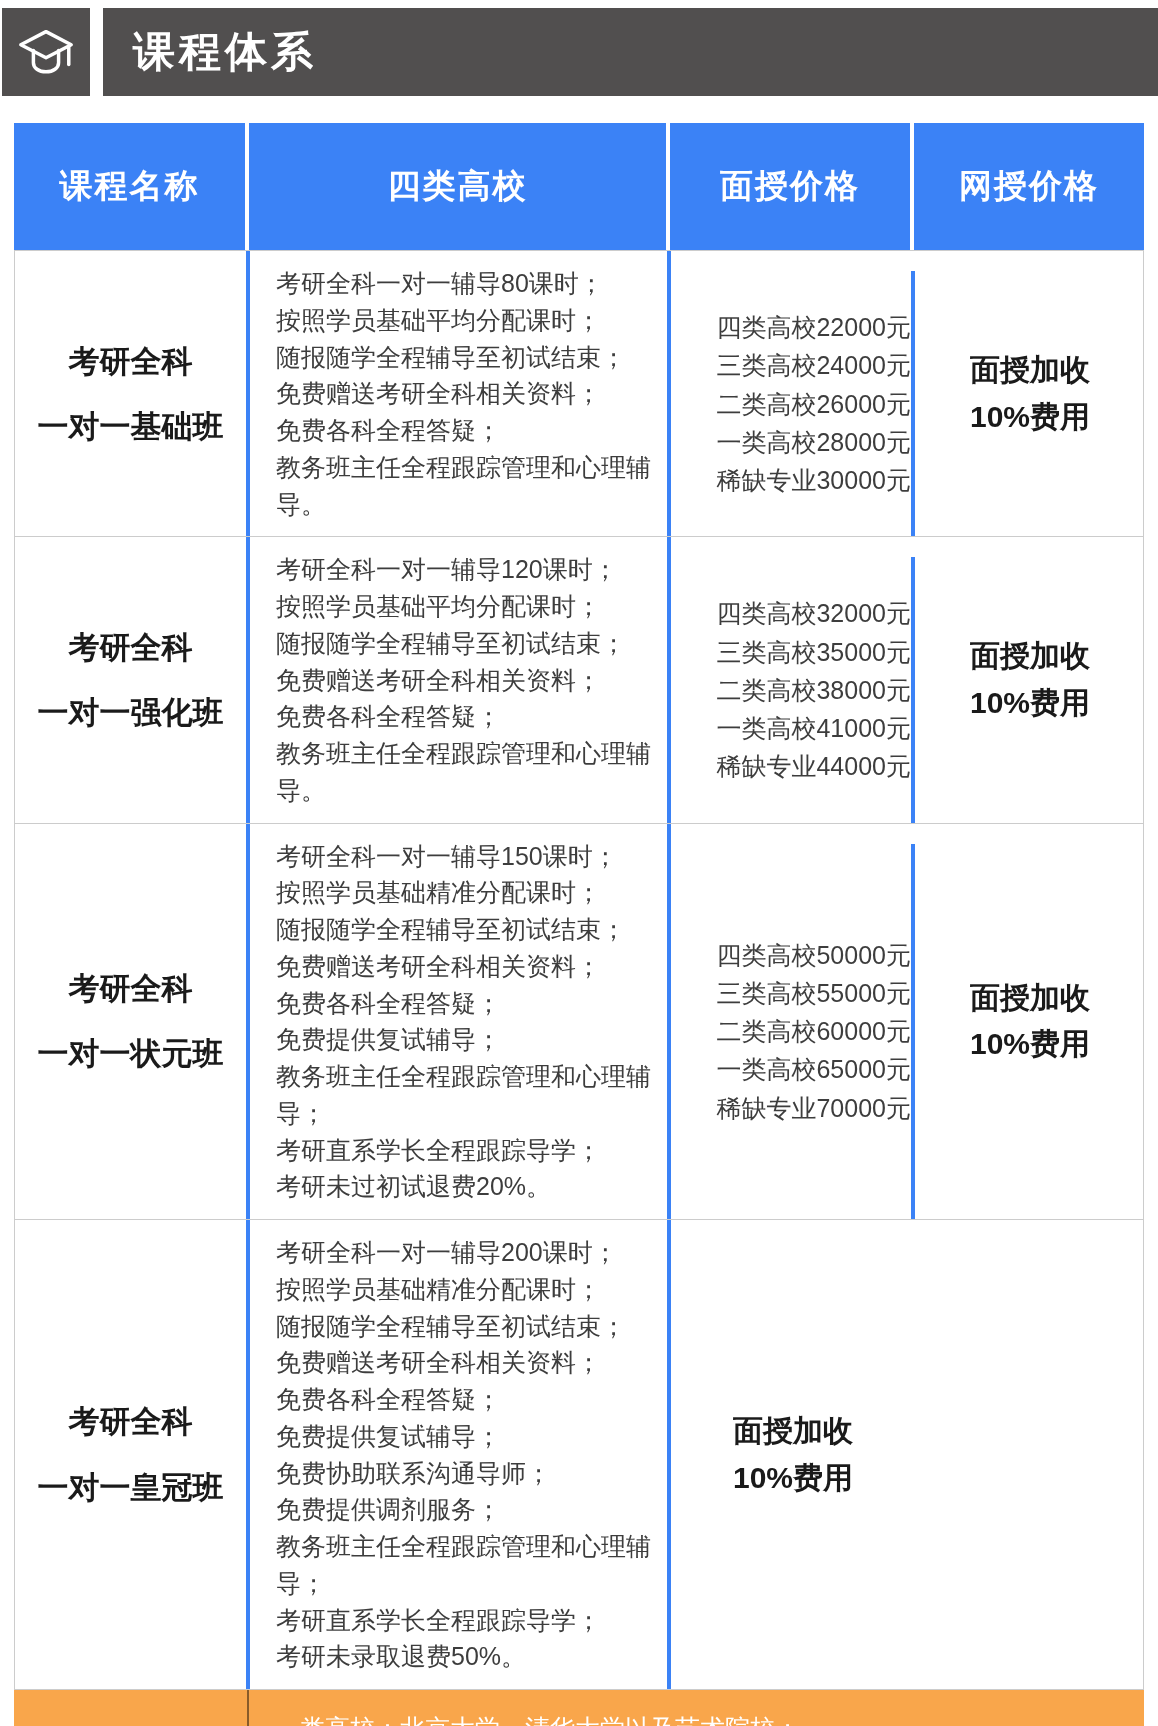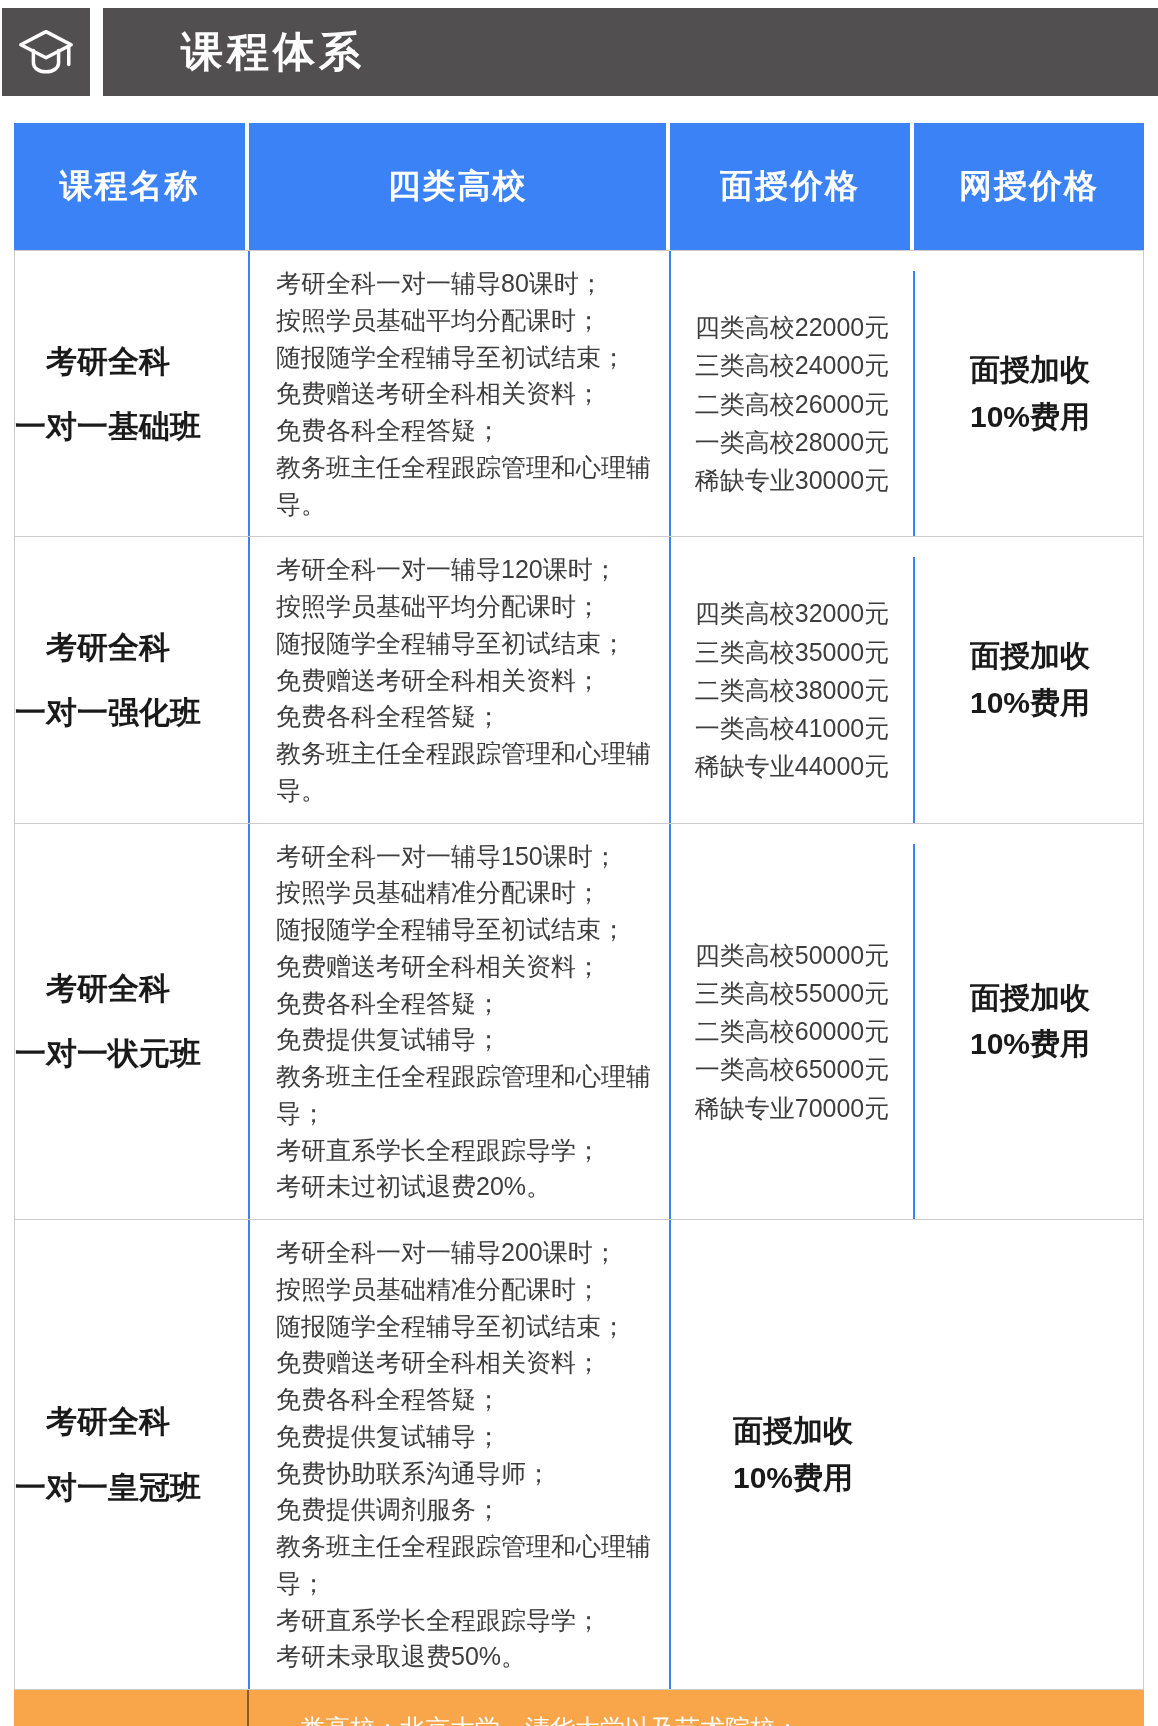--- a/index.html
+++ b/index.html
@@ -16,53 +16,53 @@
   .logo-box {
     width:88px; height:88px; margin-left:2px;
     background:#514f4f; flex:0 0 auto;
     display:flex; align-items:center; justify-content:center;
   }
   .title-bar {
     margin-left:13px; flex:1; height:88px; background:#514f4f;
     display:flex; align-items:center; padding-left:30px;
   }
   .title-bar .title {
-    color:#ffffff; font-size:42px; font-weight:bold; letter-spacing:4px;margin-left:48px;
+    color:#ffffff; font-size:42px; font-weight:bold; letter-spacing:4px;
   }
 
   
   .course-table { margin:27px 14px 0 14px; }
 
   .grid-row { display:grid; grid-template-columns:235px 421px 244px 230px; }
 
   
   .thead { background:#3b82f6; min-height:127px; }
   .thead .th {
     display:flex; align-items:center; justify-content:center;
     color:#ffffff; font-size:33px; font-weight:bold; letter-spacing:2px;
   }
   .thead .th:not(:last-child) { border-right:4px solid #ffffff; }
 
   
   .tbody { border-left:1px solid #cccccc; border-right:1px solid #cccccc; }
   .trow { border-bottom:1px solid #cccccc; }
   .trow:first-child { border-top:1px solid #cccccc; }
   .trow .td { display:flex; align-items:center; }
-  .trow .td:not(:last-child) { border-right:2px solid #3b82f6; }
+  .trow .td:not(:last-child) { border-right:4px solid #3b82f6; }
 
   .multiline { white-space:pre-line; }
 
-  .td-name { justify-content:flex-start; }
+  .td-name { justify-content:center; }
   .td-name .multiline {
     font-weight:bold; color:#1a1a1a; font-size:31px;
     line-height:2.1; text-align:center;
   }
   .td-desc { padding:14px 8px 14px 26px; }
   .td-desc .multiline { font-size:25px; line-height:1.47; color:#3d3d3d; }
-  .td-online { justify-content:center;margin-top:20px; }
+  .td-online { justify-content:flex-end;margin-top:20px; }
   .td-online .multiline { font-size:25px; line-height:1.53; text-align:center; color:#3d3d3d; }
   .td-offline { justify-content:center; }
   .td-offline .multiline {
     font-weight:bold; color:#1a1a1a; font-size:30px;
     line-height:1.55; text-align:left;
   }
 
   .h-r1 { min-height:233px; }
   .h-r2 { min-height:235px; }
   .h-r3 { min-height:338px; }

